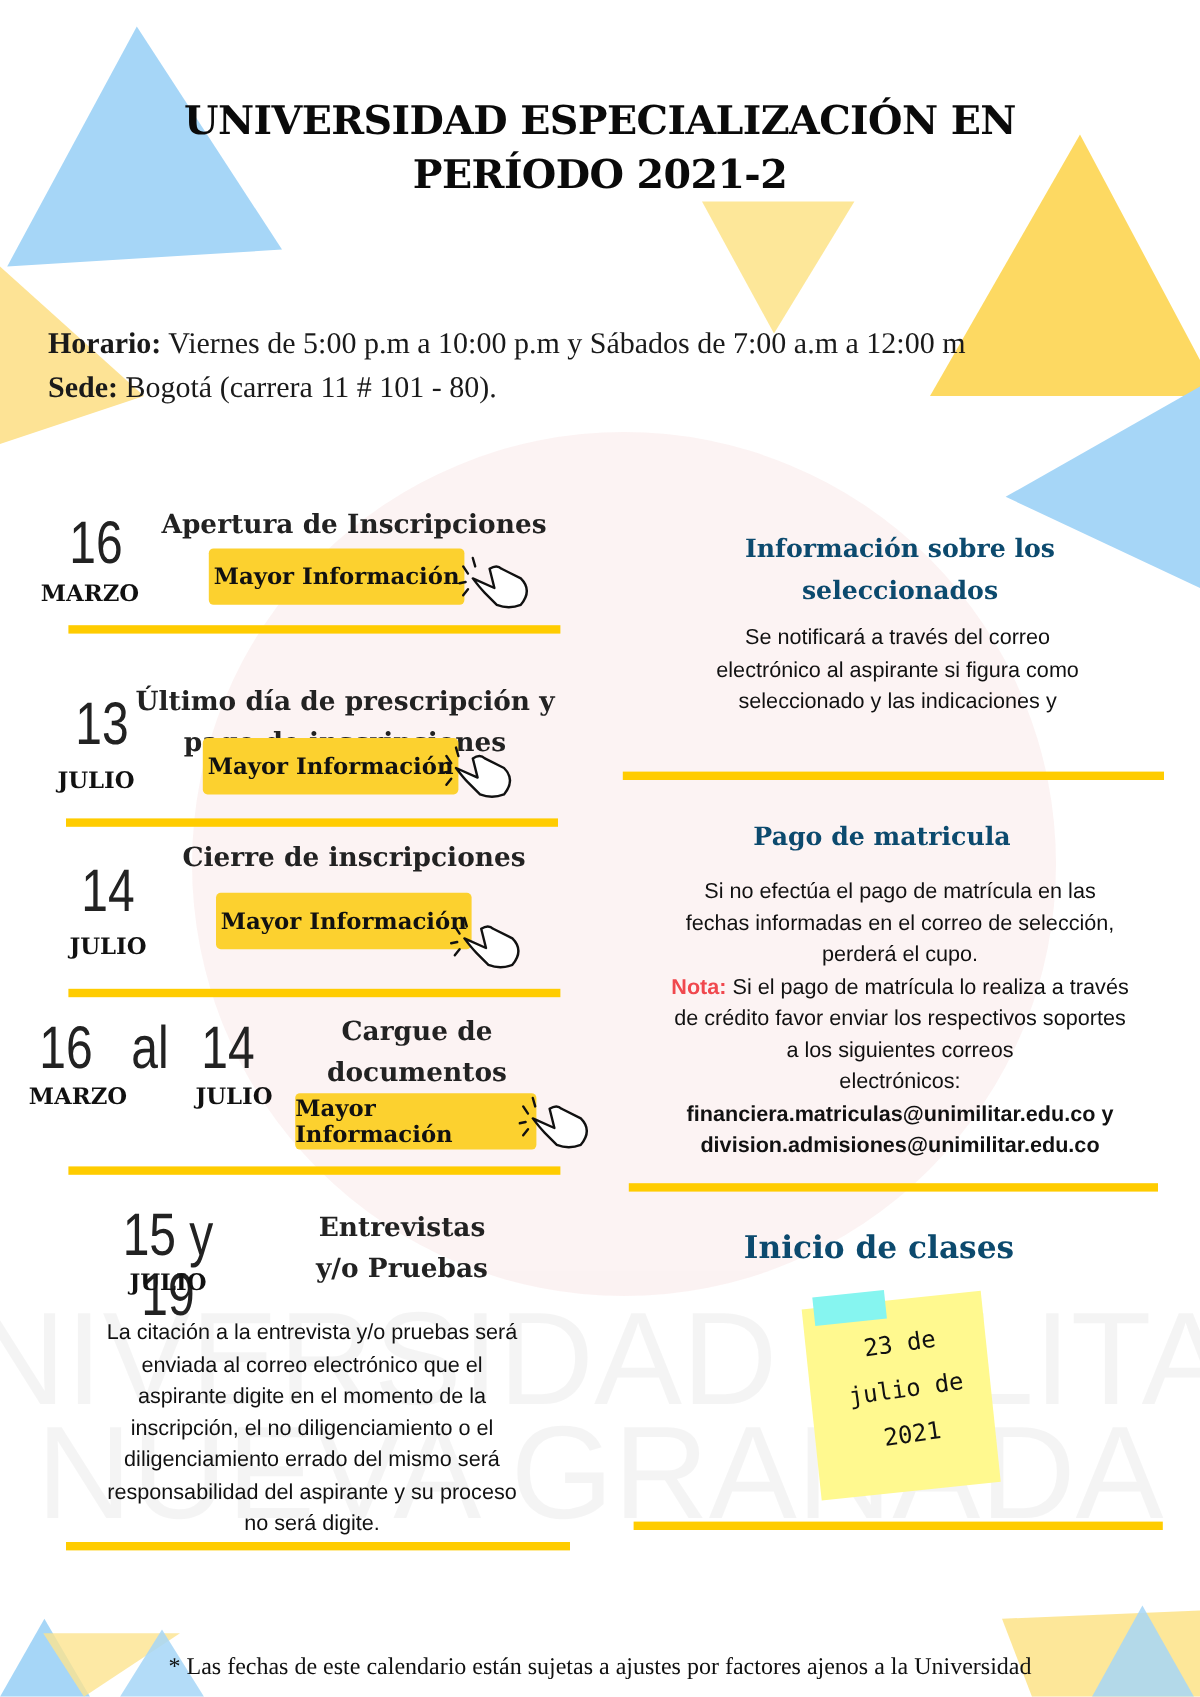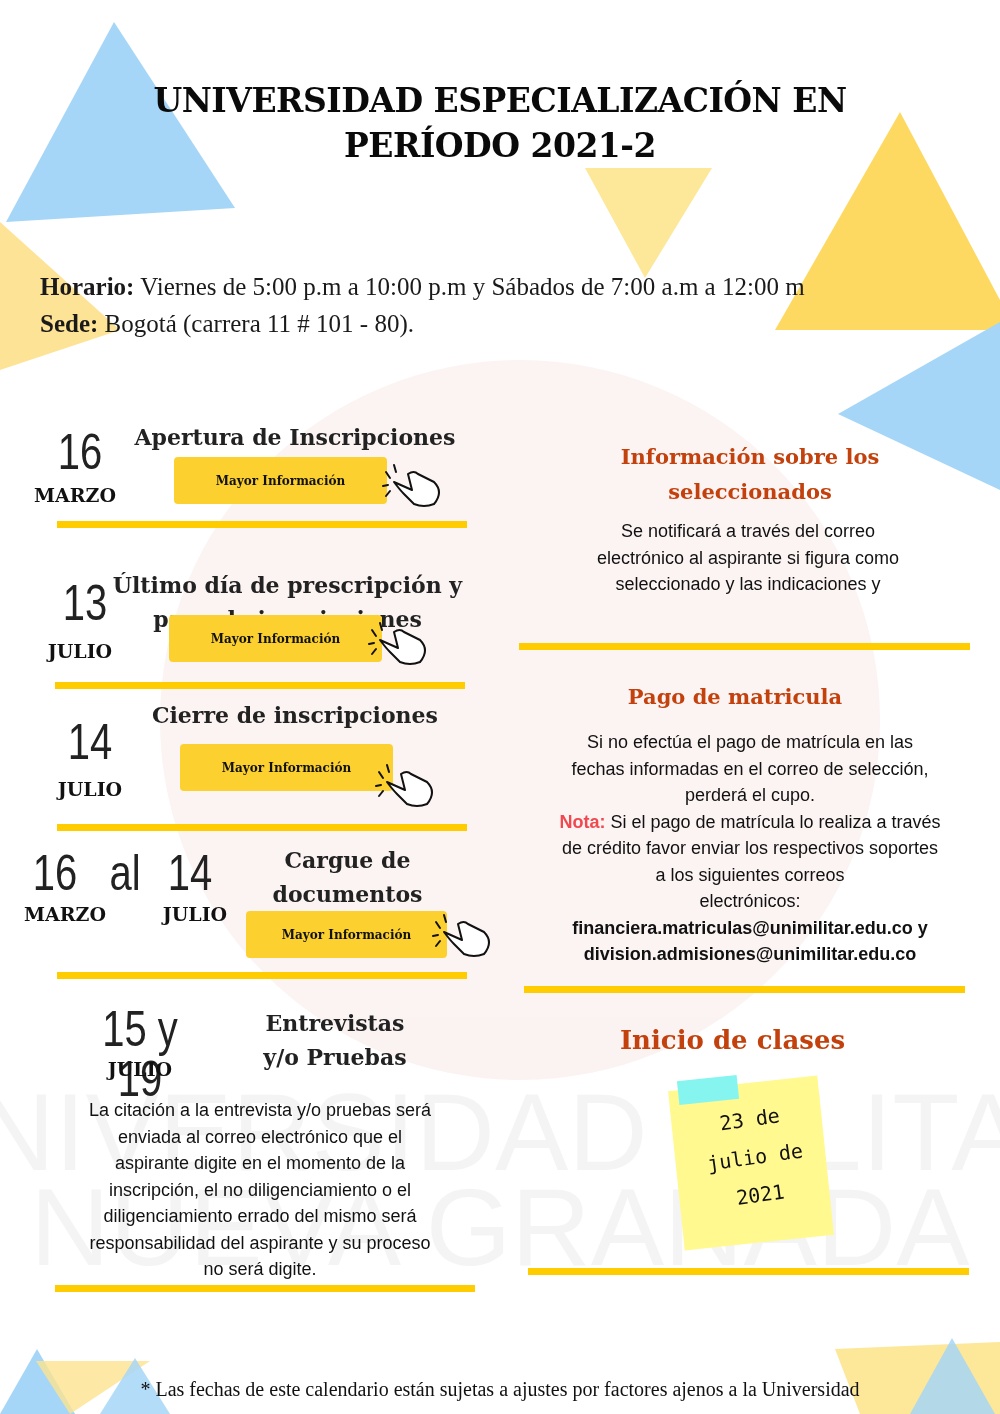--- a/index.html
+++ b/index.html
@@ -5,25 +5,25 @@
   html, body { margin:0; padding:0; }
   body { width:1000px; height:1414px; position:relative; overflow:hidden; background:#ffffff; font-family:"DejaVu Serif", serif; color:#111; }
   .deco { position:absolute; left:0; top:0; width:1000px; height:1414px; pointer-events:none; }
   .abs { position:absolute; }
   .title { position:absolute; left:0; width:1000px; top:78px; text-align:center; font-family:"DejaVu Serif", serif; font-weight:bold; font-size:33px; line-height:45px; color:#0a0a0a; letter-spacing:-0.5px; }
   .info { position:absolute; left:40px; top:268px; font-family:"Liberation Serif", serif; font-size:25px; line-height:37px; color:#1a1a1a; }
   .info b { font-weight:bold; }
   .day { font-family:"Liberation Sans", sans-serif; font-size:50px; color:#222; line-height:50px; transform:scaleX(0.8); transform-origin:center; text-align:center; }
   .month { font-family:"DejaVu Serif", serif; font-weight:bold; font-size:19px; color:#111; text-align:center; line-height:22px; }
   .ev-title { font-family:"DejaVu Serif", serif; font-weight:bold; font-size:22px; line-height:34px; color:#222; text-align:center; }
-  .btn { position:absolute; background:#fcd12f; border-radius:4px; height:47px; display:flex; align-items:center; justify-content:center; font-family:"DejaVu Serif", serif; font-weight:bold; font-size:12px; color:#111; }
+  .btn { position:absolute; background:#fcd12f; border-radius:4px; height:47px; display:flex; align-items:center; justify-content:center; font-family:"DejaVu Serif", serif; font-weight:bold; font-size:19px; color:#111; }
   .hand { position:absolute; width:62px; height:50px; }
   .rule { position:absolute; height:7px; background:#ffcc00; }
   .body-text { font-family:"Liberation Sans", sans-serif; font-size:18px; line-height:26.5px; color:#111; text-align:center; }
-  .h-right { font-family:"DejaVu Serif", serif; font-weight:bold; font-size:21px; line-height:35px; color:#c2410c; text-align:center; }
+  .h-right { font-family:"DejaVu Serif", serif; font-weight:bold; font-size:21px; line-height:35px; color:#0c4a6e; text-align:center; }
   .nota { color:#f0484e; font-weight:bold; }
   .email { font-weight:bold; }
   .sticky { position:absolute; left:676px; top:1083px; width:150px; height:160px; background:#fff98f; transform:rotate(-6deg); }
   .sticky-tape { position:absolute; left:678px; top:1078px; width:60px; height:24px; background:#86f5f0; transform:rotate(-6deg); }
   .sticky-text { position:absolute; left:680px; top:1100px; width:150px; text-align:center; transform:rotate(-8deg); font-family:"DejaVu Sans Mono", monospace; font-size:20px; line-height:38px; color:#111; }
   .footer { position:absolute; left:0; width:1000px; top:1378px; text-align:center; font-family:"Liberation Serif", serif; font-size:20px; color:#111; }
 </style>
 </head>
 <body>
 

